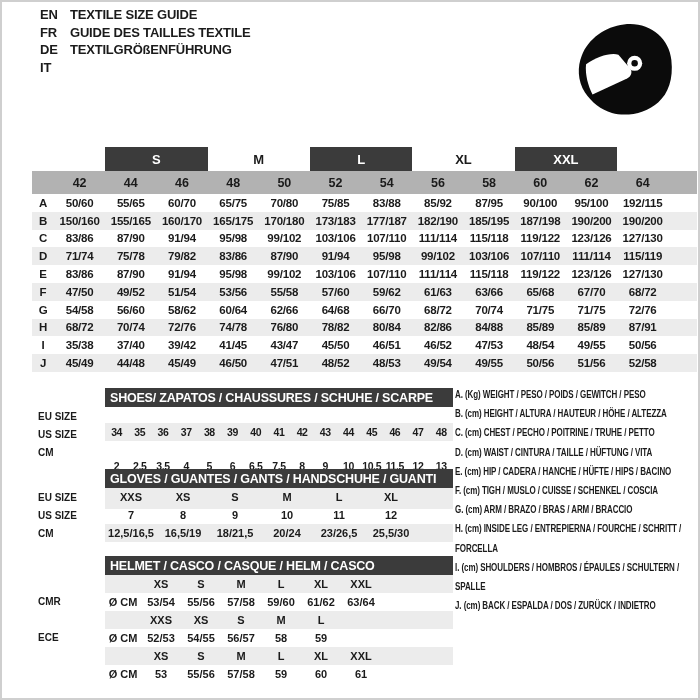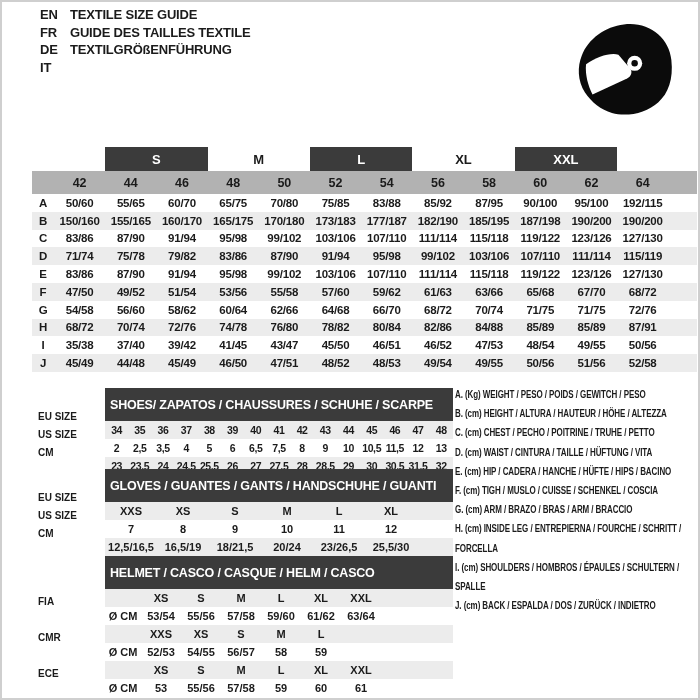--- a/index.html
+++ b/index.html
@@ -42,24 +42,24 @@
   
   .section{position:absolute;left:38px;display:flex;}
   .section.shoes{top:388px;}
   .section.gloves{top:469px;}
   .section.helmet{top:556px;}
   .side-col{width:67px;box-sizing:border-box;padding-top:19px;font-size:10px;}
   .side-label{height:18px;display:flex;align-items:center;white-space:nowrap;}
   .side-label.hm{height:36px;box-sizing:border-box;padding-top:18px;line-height:18px;align-items:flex-start;}
   .sec-table{width:348px;}
   .sec-bar{
-    height:33px;background:var(--dark);color:#fff;font-size:12.5px;letter-spacing:-0.2px;
+    height:19px;background:var(--dark);color:#fff;font-size:12.5px;letter-spacing:-0.2px;
     display:flex;align-items:center;padding-left:5px;box-sizing:border-box;white-space:nowrap;
   }
-  .shoes-row{display:grid;grid-template-columns:repeat(15,23.2px);height:18px;font-size:10.5px;letter-spacing:-0.4px;}
+  .shoes-row{display:grid;grid-template-columns:repeat(15,23.2px);height:18px;font-size:10.5px;letter-spacing:-0.4px;margin-top:16px;}
   .gloves-row{display:grid;grid-template-columns:repeat(6,52px);height:18px;font-size:11px;}
   .hm-row{display:grid;grid-template-columns:36px repeat(6,40px);height:18px;font-size:11px;}
   .stripe-light{background:var(--stripe);}
   .sec-cell{display:flex;align-items:center;justify-content:center;white-space:nowrap;}
 
   
   .legend{
     position:absolute;left:455px;top:385px;width:300px;
     transform:scaleX(0.8);transform-origin:0 0;
     font-size:10px;line-height:19.2px;letter-spacing:-0.1px;
@@ -372,21 +372,20 @@
             <div class="sec-cell">20/24</div>
             <div class="sec-cell">23/26,5</div>
             <div class="sec-cell">25,5/30</div>
           </div>
         </div>
     </div>
   </div>
 
   <div class="section helmet">
     <div class="side-col">
-        <div class="side-label hm">FIA</div>
         <div class="side-label hm">CMR</div>
         <div class="side-label hm">ECE</div>
       </div>
     <div class="sec-table">
       <div class="sec-bar">HELMET / CASCO / CASQUE / HELM / CASCO</div>
       <div>
           <div class="hm-row stripe-light">
             <div class="sec-cell"></div>
             <div class="sec-cell">XS</div>
             <div class="sec-cell">S</div>

